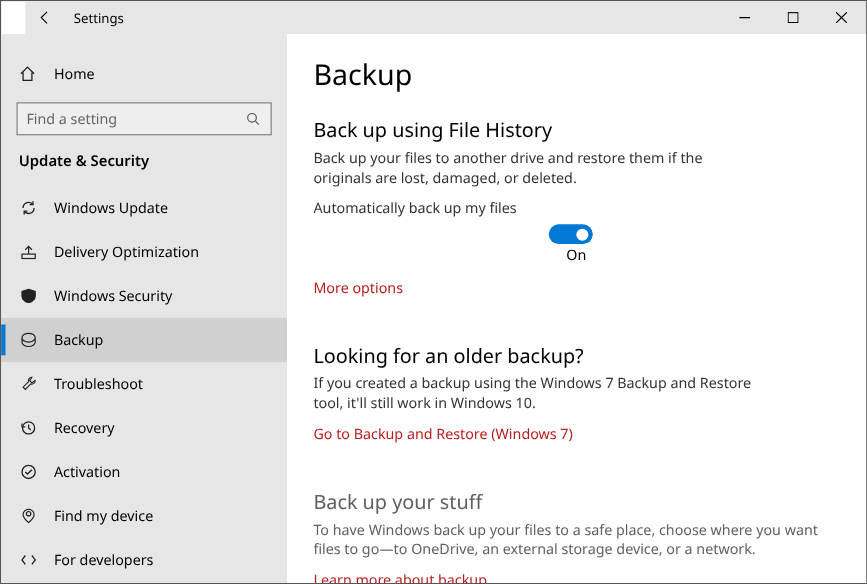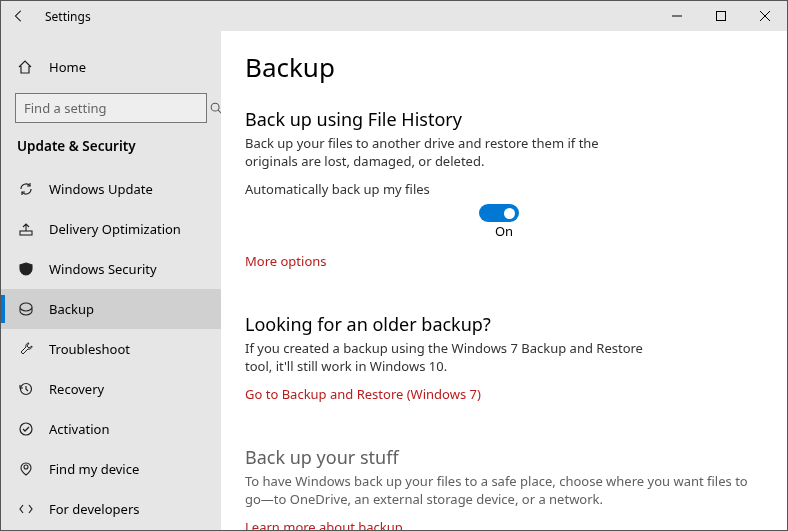--- a/index.html
+++ b/index.html
@@ -12,38 +12,39 @@
     height: 531px;
     overflow: hidden;
     border: 1px solid #555;
   }
   .app { display: flex; flex-direction: column; height: 100%; }
   .titlebar {
     height: 30px;
     display: flex;
     align-items: center;
     background: #e6e6e6;
+    margin-left: 22px;
   }
   .titlebar .back {
     width: 36px; height: 30px;
     display: flex; align-items: center; justify-content: center;
   }
   .titlebar .title {
     font-size: 12px;
     margin-left: 8px;
     flex: 0 0 auto;
   }
   .titlebar .spacer { flex: 1; }
   .titlebar .winbtn {
     width: 44px; height: 30px;
     display: flex; align-items: center; justify-content: center;
   }
   .body { display: flex; flex: 1; min-height: 0; }
   .sidebar {
-    width: 220px;
+    width: 260px;
     background: #e6e6e6;
     display: flex;
     flex-direction: column;
     padding-top: 18px;
   }
   .sidebar .home {
     display: flex; align-items: center;
     height: 36px;
     padding-left: 16px;
     font-size: 13px;

